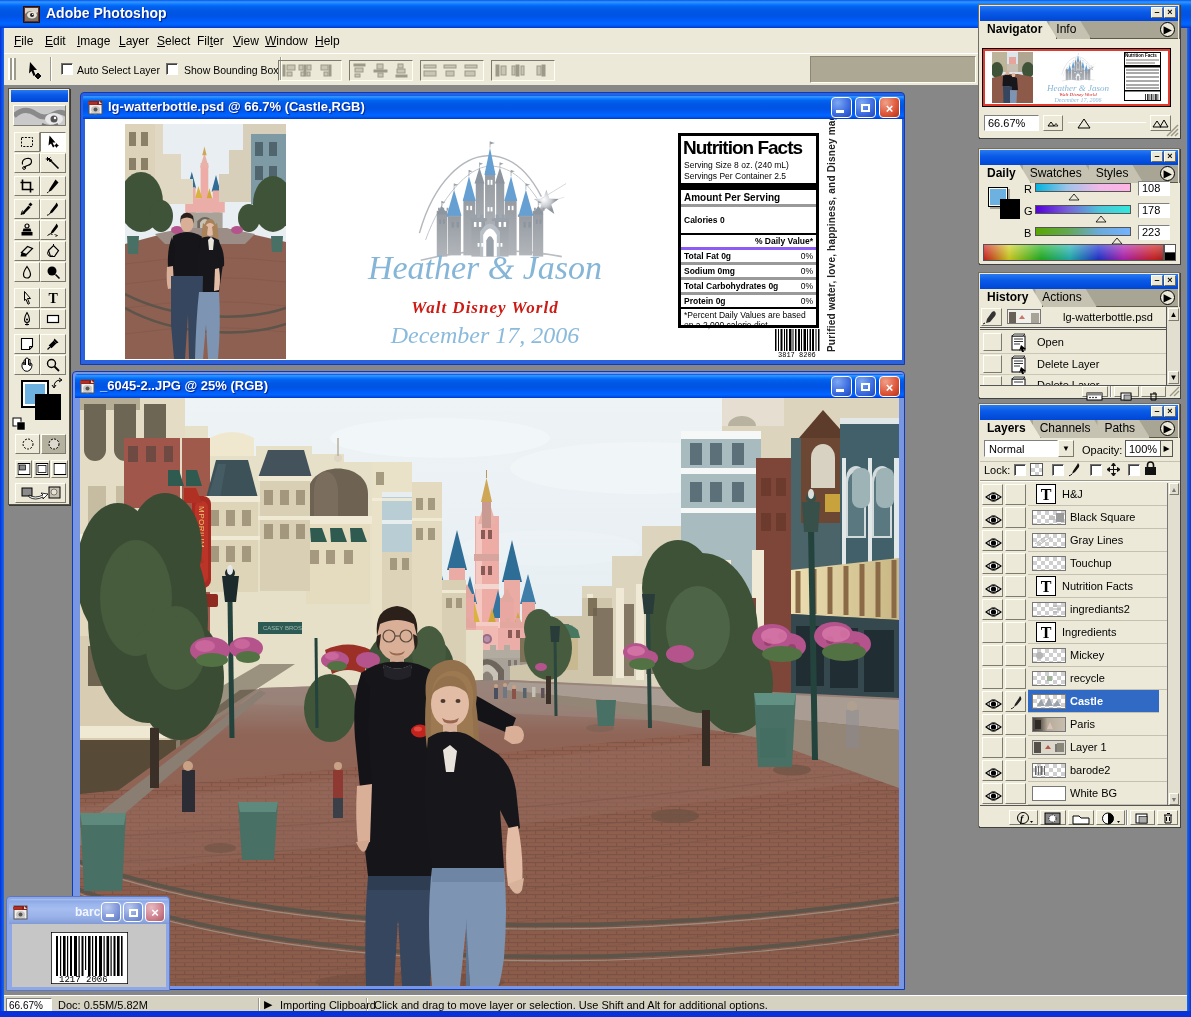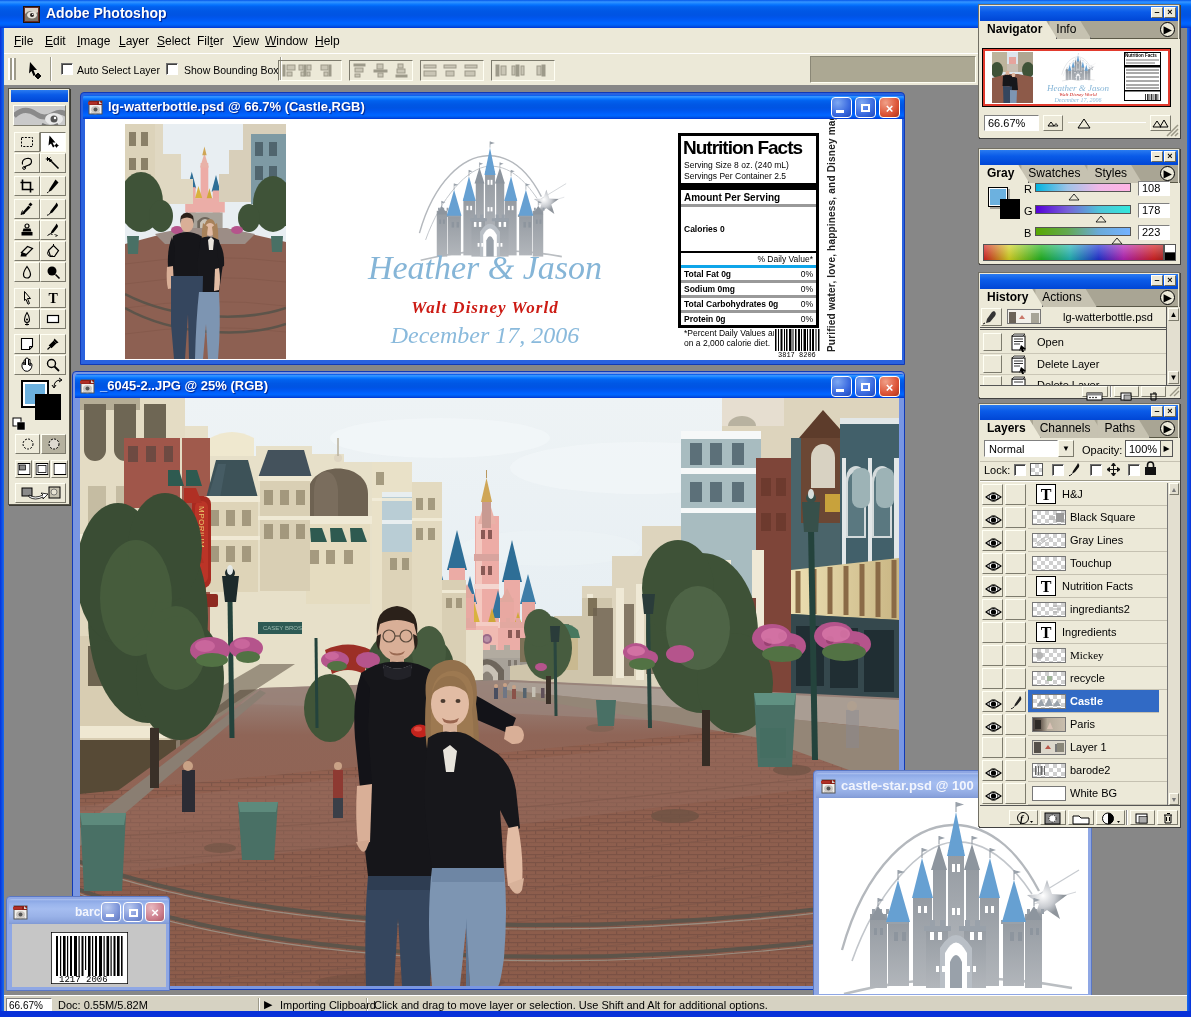--- a/index.html
+++ b/index.html
@@ -845,22 +845,22 @@
       <div class="abs" style="left:240px;top:130px;width:320px;text-align:center;font:italic 34px 'Liberation Serif',serif;color:#85b5d7;">Heather &amp; Jason</div>
       <div class="abs" style="left:240px;top:179px;width:320px;text-align:center;font:bold italic 17px 'Liberation Serif',serif;color:#cc1b14;letter-spacing:1px;">Walt Disney World</div>
       <div class="abs" style="left:240px;top:203px;width:320px;text-align:center;font:italic 24px 'Liberation Serif',serif;color:#8abadc;">December 17, 2006</div>
 
       <div class="abs" style="left:593px;top:14px;width:141px;height:195px;border:3px solid #000;background:#fff;font-family:'Liberation Sans',sans-serif;color:#000;">
         <div style="font-weight:bold;font-size:19px;letter-spacing:-1px;padding:1px 0 0 2px;">Nutrition Facts</div>
         <div style="font-size:8.5px;padding:1px 0 0 3px;">Serving Size 8 oz. (240 mL)</div>
         <div style="font-size:8.5px;padding:1px 0 1px 3px;">Servings Per Container 2.5</div>
         <div style="height:7px;background:#000;margin:1px 0;"></div>
         <div style="font-size:10px;font-weight:bold;padding:1px 3px;border-bottom:3px solid #999;">Amount Per Serving</div>
-        <div style="font-size:8.5px;font-weight:bold;padding:17px 3px;border-bottom:2px solid #000;">Calories 0</div>
-        <div style="font-size:8.5px;font-weight:normal;text-align:right;padding:1px 3px;border-bottom:3px solid #0ea5e9;">% Daily Value*</div>
+        <div style="font-size:8.5px;font-weight:bold;padding:8px 3px;border-bottom:2px solid #000;">Calories 0</div>
+        <div style="font-size:8.5px;font-weight:bold;text-align:right;padding:1px 3px;border-bottom:3px solid #8b5cf6;">% Daily Value*</div>
         <div style="font-size:8.5px;padding:1px 3px;border-bottom:3px solid #999;"><b>Total Fat 0g</b><span style="float:right">0%</span></div>
         <div style="font-size:8.5px;padding:1px 3px;border-bottom:3px solid #999;"><b>Sodium 0mg</b><span style="float:right">0%</span></div>
         <div style="font-size:8.5px;padding:1px 3px;border-bottom:3px solid #999;"><b>Total Carbohydrates 0g</b><span style="float:right">0%</span></div>
         <div style="font-size:8.5px;padding:1px 3px;border-bottom:2px solid #000;"><b>Protein 0g</b><span style="float:right">0%</span></div>
         <div style="font-size:8.5px;padding:1px 3px;">*Percent Daily Values are based on a 2,000 calorie diet.</div>
       </div>
 
       <svg class="abs" style="left:689px;top:210px;" width="46" height="28" viewBox="0 0 46 28">
         <rect width="46" height="22" fill="#fff"></rect>
         <g fill="#000">
@@ -880,39 +880,20 @@
             <rect x="38" width="2" height="22"></rect>
             <rect x="41.5" width="1" height="22"></rect>
             <rect x="44" width="1.5" height="22"></rect>
         </g>
         <text x="4" y="27.5" font-family="Liberation Mono" font-size="7" fill="#000">3817 8206</text>
       </svg>
       <div class="abs" style="left:741px;top:233px;width:222px;height:13px;transform:rotate(-90deg);transform-origin:0 0;font:bold 10px 'Liberation Sans',sans-serif;color:#222;letter-spacing:0.2px;white-space:nowrap;">Purified water, love, happiness, and  Disney magic</div>
     </div>
   </div>
 
-  <div class="abs" style="left:813px;top:770px;width:279px;height:228px;z-index:3;background:#8fa7e4;border:1px solid #5a77c4;border-radius:4px 4px 0 0;">
-    <div class="abs xp-title-inact" style="left:2px;top:2px;width:275px;height:25px;border-radius:3px 3px 0 0;">
-      <div class="abs" style="left:5px;top:5px;width:16px;height:16px;" id="psdicon3"><svg width="16" height="16">
-            <rect x="1" y="2" width="13" height="13" fill="#f2f0ec" stroke="#555"></rect>
-            <rect x="1" y="2" width="13" height="4" fill="#8a2018"></rect>
-            <rect x="0" y="3" width="9" height="2.5" fill="#b03028"></rect>
-            <ellipse cx="7.5" cy="10.5" rx="4.5" ry="3.5" fill="#c9c5c0"></ellipse>
-            <circle cx="7.5" cy="10.5" r="2" fill="#555"></circle>
-            <path d="M3,14 q4,2 9,0" stroke="#888" fill="none" stroke-width="0.8"></path>
-            <path d="M11,2 l3,3 -3,0 Z" fill="#d8d4ce"></path>
-          </svg></div>
-      <div class="abs" style="left:25px;top:5px;font:bold 13px 'Liberation Sans',sans-serif;color:#f2f5fd;">castle-star.psd @ 100</div>
-    </div>
-    <div class="abs" style="left:5px;top:27px;width:269px;height:196px;background:#fff;overflow:hidden;" id="castlewin">
-      <svg class="abs" style="left:6px;top:0px;" width="262" height="200" viewBox="0 0 260 200">
-          <use href="#castleart"></use>
-        </svg>
-    </div>
-  </div>
 
   <div class="abs" style="left:6px;top:896px;width:164px;height:95px;z-index:4;background:#8fa7e4;border:1px solid #5a77c4;border-radius:4px 4px 0 0;">
     <div class="abs xp-title-inact" style="left:2px;top:2px;width:160px;height:25px;border-radius:3px 3px 0 0;">
       <div class="abs" style="left:4px;top:5px;width:16px;height:16px;" id="psdicon4"><svg width="16" height="16">
             <rect x="1" y="2" width="13" height="13" fill="#f2f0ec" stroke="#555"></rect>
             <rect x="1" y="2" width="13" height="4" fill="#8a2018"></rect>
             <rect x="0" y="3" width="9" height="2.5" fill="#b03028"></rect>
             <ellipse cx="7.5" cy="10.5" rx="4.5" ry="3.5" fill="#c9c5c0"></ellipse>
             <circle cx="7.5" cy="10.5" r="2" fill="#555"></circle>
             <path d="M3,14 q4,2 9,0" stroke="#888" fill="none" stroke-width="0.8"></path>
@@ -1342,21 +1323,21 @@
       <svg class="abs" style="right:1px;bottom:1px;" width="13" height="13">
           <path d="M12,1 L1,12 M12,5 L5,12 M12,9 L9,12" stroke="#9a9786" stroke-width="1.5"></path>
         </svg>
     </div>
   </div>
   <div class="palette" style="left:978px;top:148px;width:202px;height:116px;z-index:20;" id="pal-color">
     <div class="pal-title"></div>
     <div class="pal-btn" style="right:16px;">–</div>
       <div class="pal-btn" style="right:3px;">×</div>
     <div class="tabrow" style="top:16px;">
-      <div class="tab on">Gray</div>
+      <div class="tab on">Daily</div>
         <div class="tab">Swatches</div>
         <div class="tab">Styles</div>
       <div class="pal-arrow" style="top:1px;">▶</div>
     </div>
     <div class="abs" style="left:1px;top:34px;width:200px;height:81px;background:#ece9d8;">
       <div class="abs" style="left:8px;top:4px;width:20px;height:20px;background:#6cb1df;border:1px solid #000;box-shadow:0 0 0 1px #fff inset, 2px 2px 0 #a7a399;"></div>
       <div class="abs" style="left:20px;top:16px;width:20px;height:20px;background:#000;"></div>
       <div class="abs" style="left:44px;top:0px;font:11px 'Liberation Sans',sans-serif;">R</div>
       <div class="abs" style="left:44px;top:22px;font:11px 'Liberation Sans',sans-serif;">G</div>
       <div class="abs" style="left:44px;top:44px;font:11px 'Liberation Sans',sans-serif;">B</div>
@@ -1607,21 +1588,21 @@
           <div style="position:absolute;left:34px;top:5px;">Ingredients</div>
         </div>
       <div class="eyecell" style="left:2px;top:184px;"></div>
       <div class="eyecell" style="left:25px;top:184px;">
           <div style="margin:3px 0 0 4px"></div>
         </div>
       <div class="abs" style="left:48px;top:206px;width:139px;height:23px;border-bottom:1px solid #c5c1b1;font:11px 'Liberation Sans',sans-serif;">
           <div class="checker" style="position:absolute;left:4px;top:4px;width:34px;height:15px;border:1px solid #777;">
             <div style="position:absolute;left:3px;top:3px;width:7px;height:7px;border-radius:50%;background:#b5b5b5;"></div>
           </div>
-          <div style="position:absolute;left:42px;top:5px;font-family:Liberation Serif, serif;">Mickey</div>
+          <div style="position:absolute;left:42px;top:5px;">Mickey</div>
         </div>
       <div class="eyecell" style="left:2px;top:207px;"></div>
       <div class="eyecell" style="left:25px;top:207px;">
           <div style="margin:3px 0 0 4px"></div>
         </div>
       <div class="abs" style="left:48px;top:229px;width:139px;height:23px;border-bottom:1px solid #c5c1b1;font:11px 'Liberation Sans',sans-serif;">
           <div class="checker" style="position:absolute;left:4px;top:4px;width:34px;height:15px;border:1px solid #777;">
             <div style="position:absolute;left:14px;top:4px;width:5px;height:5px;background:#9fb59a;"></div>
           </div>
           <div style="position:absolute;left:42px;top:5px;">recycle</div>

